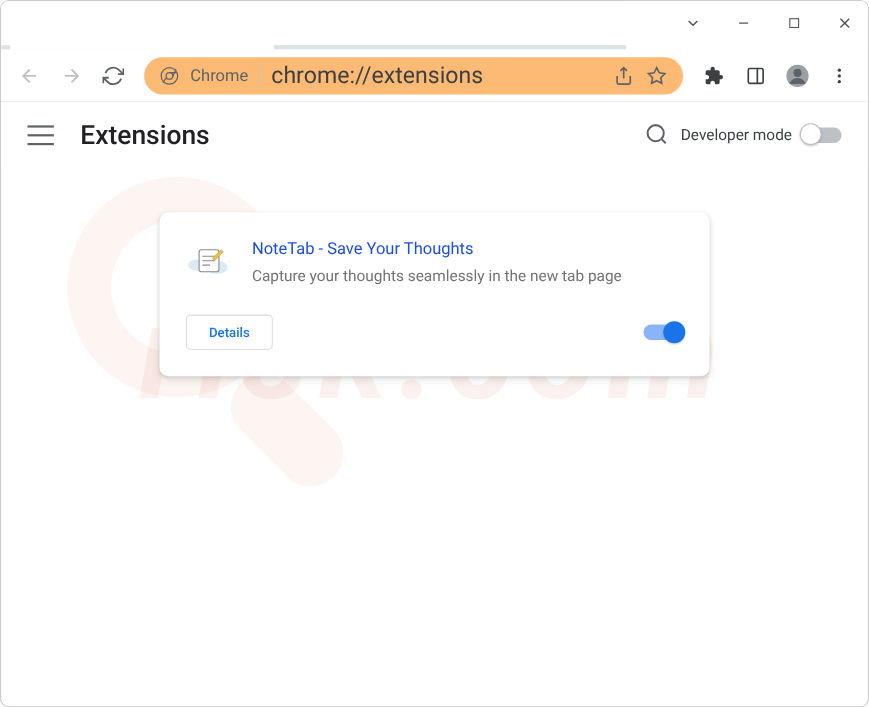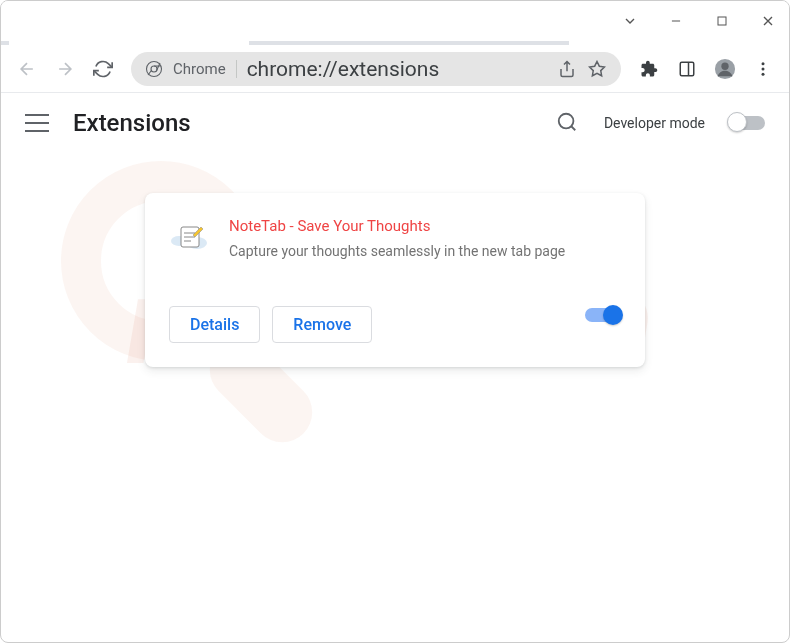--- a/index.html
+++ b/index.html
@@ -156,21 +156,21 @@
       cursor: pointer;
       border-radius: 50%;
     }
     .nav-btn.disabled {
       color: #bdc1c6;
       cursor: default;
     }
     .addressbar {
       flex: 1;
       height: 34px;
-      background: #e5e5e5;
+      background: #fdba74;
       border-radius: 17px;
       display: flex;
       align-items: center;
       padding: 0 14px;
       gap: 10px;
       margin: 0 6px;
     }
     .chrome-logo {
       width: 18px;
       height: 18px;
@@ -237,21 +237,21 @@
     }
     .page-title {
       font-size: 24px;
       font-weight: 500;
       color: #202124;
     }
     .header-right {
       margin-left: auto;
       display: flex;
       align-items: center;
-      gap: 24px;
+      gap: 9px;
     }
     .search-icon-hdr {
       width: 24px;
       height: 24px;
       color: #5f6368;
       cursor: pointer;
     }
     .dev-mode-label {
       font-size: 14px;
       color: #3c4043;
@@ -298,43 +298,42 @@
     .ext-icon {
       width: 40px;
       height: 40px;
       flex-shrink: 0;
     }
     .ext-info {
       flex: 1;
     }
     .ext-name {
       font-size: 15px;
-      color: #ef4444;
+      color: #1d4ed8;
       margin-bottom: 6px;
     }
     .ext-desc {
       font-size: 14px;
       color: #737373;
       line-height: 1.5;
     }
     .ext-footer {
       display: flex;
       align-items: center;
       gap: 12px;
     }
     .ext-btn {
       border: 1px solid #dadce0;
       background: #fff;
       color: #1a73e8;
       padding: 8px 20px;
-      font-size: 16px;
+      font-size: 12px;
       border-radius: 4px;
       cursor: pointer;
       font-weight: 500;
-      margin-top: 20px;
     }
     .ext-spacer {
       flex: 1;
     }
     .toggle-on {
       width: 36px;
       height: 14px;
       background: #8ab4f8;
       border-radius: 7px;
       position: relative;
@@ -498,20 +497,19 @@
         <line x1="15" y1="24" x2="22" y2="24" stroke="#888" stroke-width="1"></line>
         <path d="M24 18 L32 10 L34 12 L26 20 Z" fill="#f4c430" stroke="#888" stroke-width="0.5"></path>
       </svg>
       <div class="ext-info">
         <div class="ext-name">NoteTab - Save Your Thoughts</div>
         <div class="ext-desc">Capture your thoughts seamlessly in the new tab page</div>
       </div>
     </div>
     <div class="ext-footer">
       <button class="ext-btn">Details</button>
-      <button class="ext-btn">Remove</button>
       <span class="ext-spacer"></span>
       <div class="toggle-on">
         <div class="toggle-on-knob"></div>
       </div>
     </div>
   </div>
 </div>
 
 </body></html>

